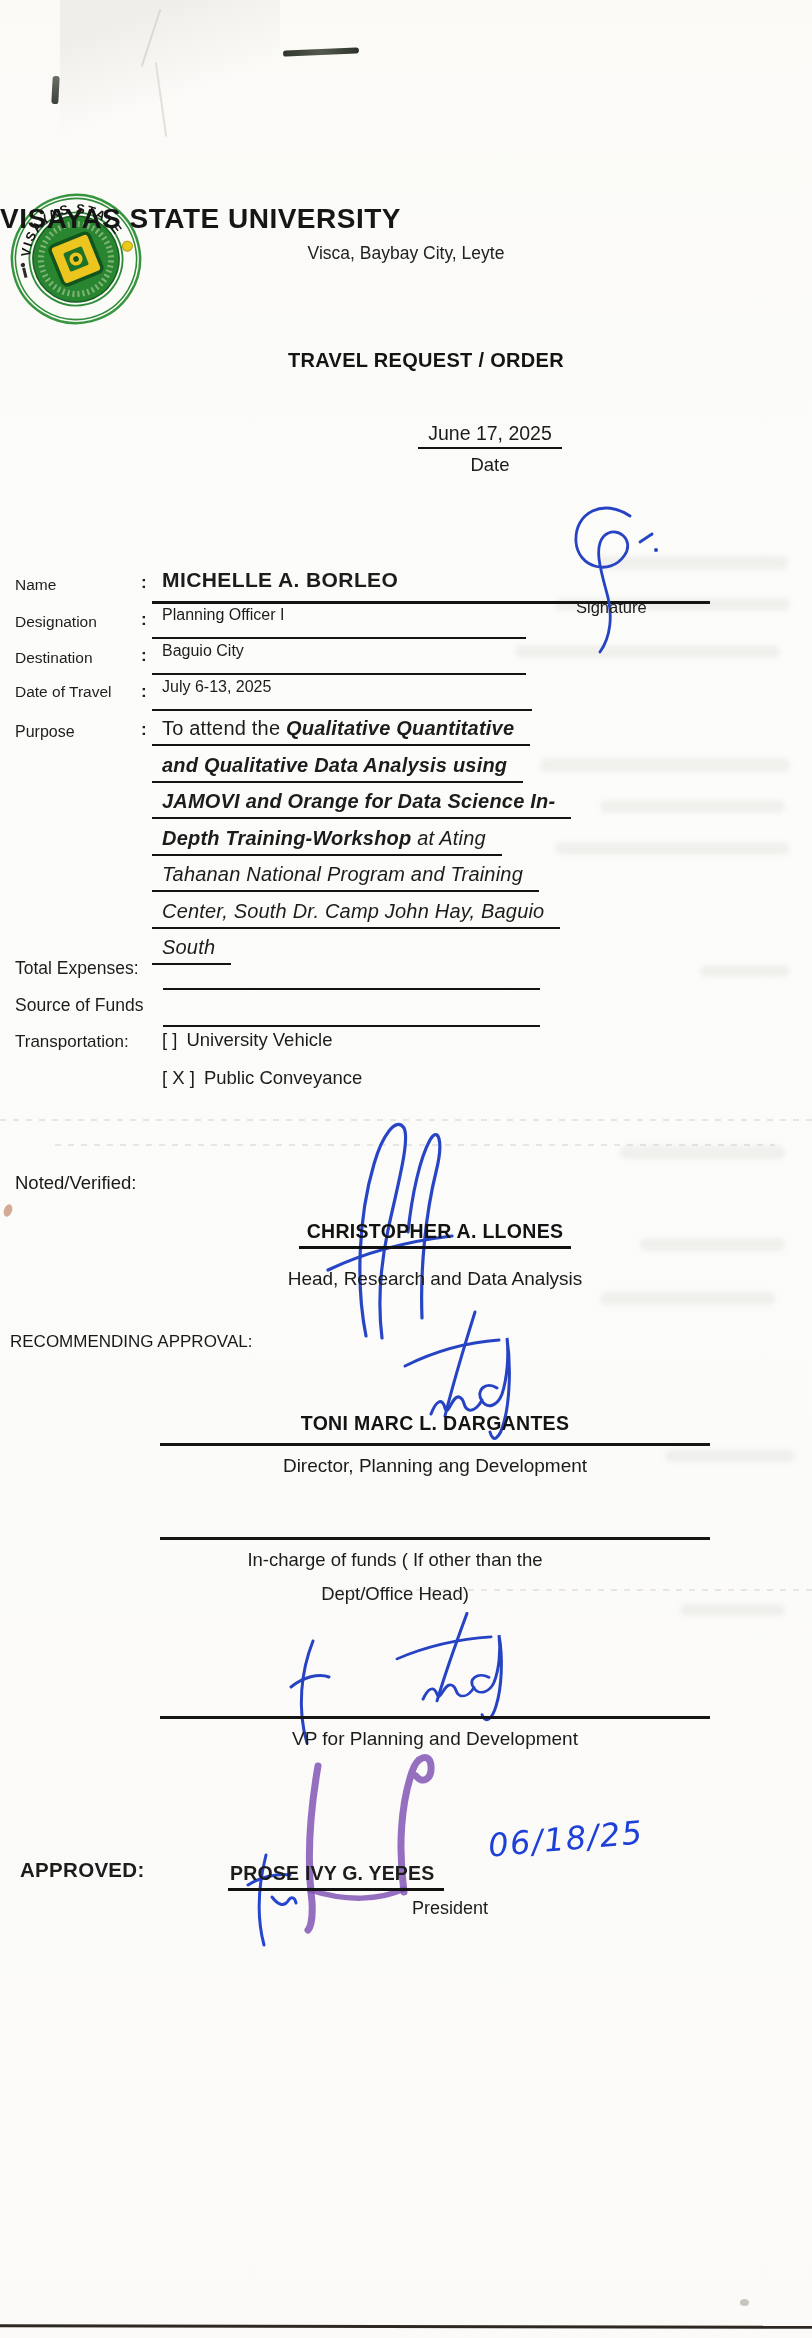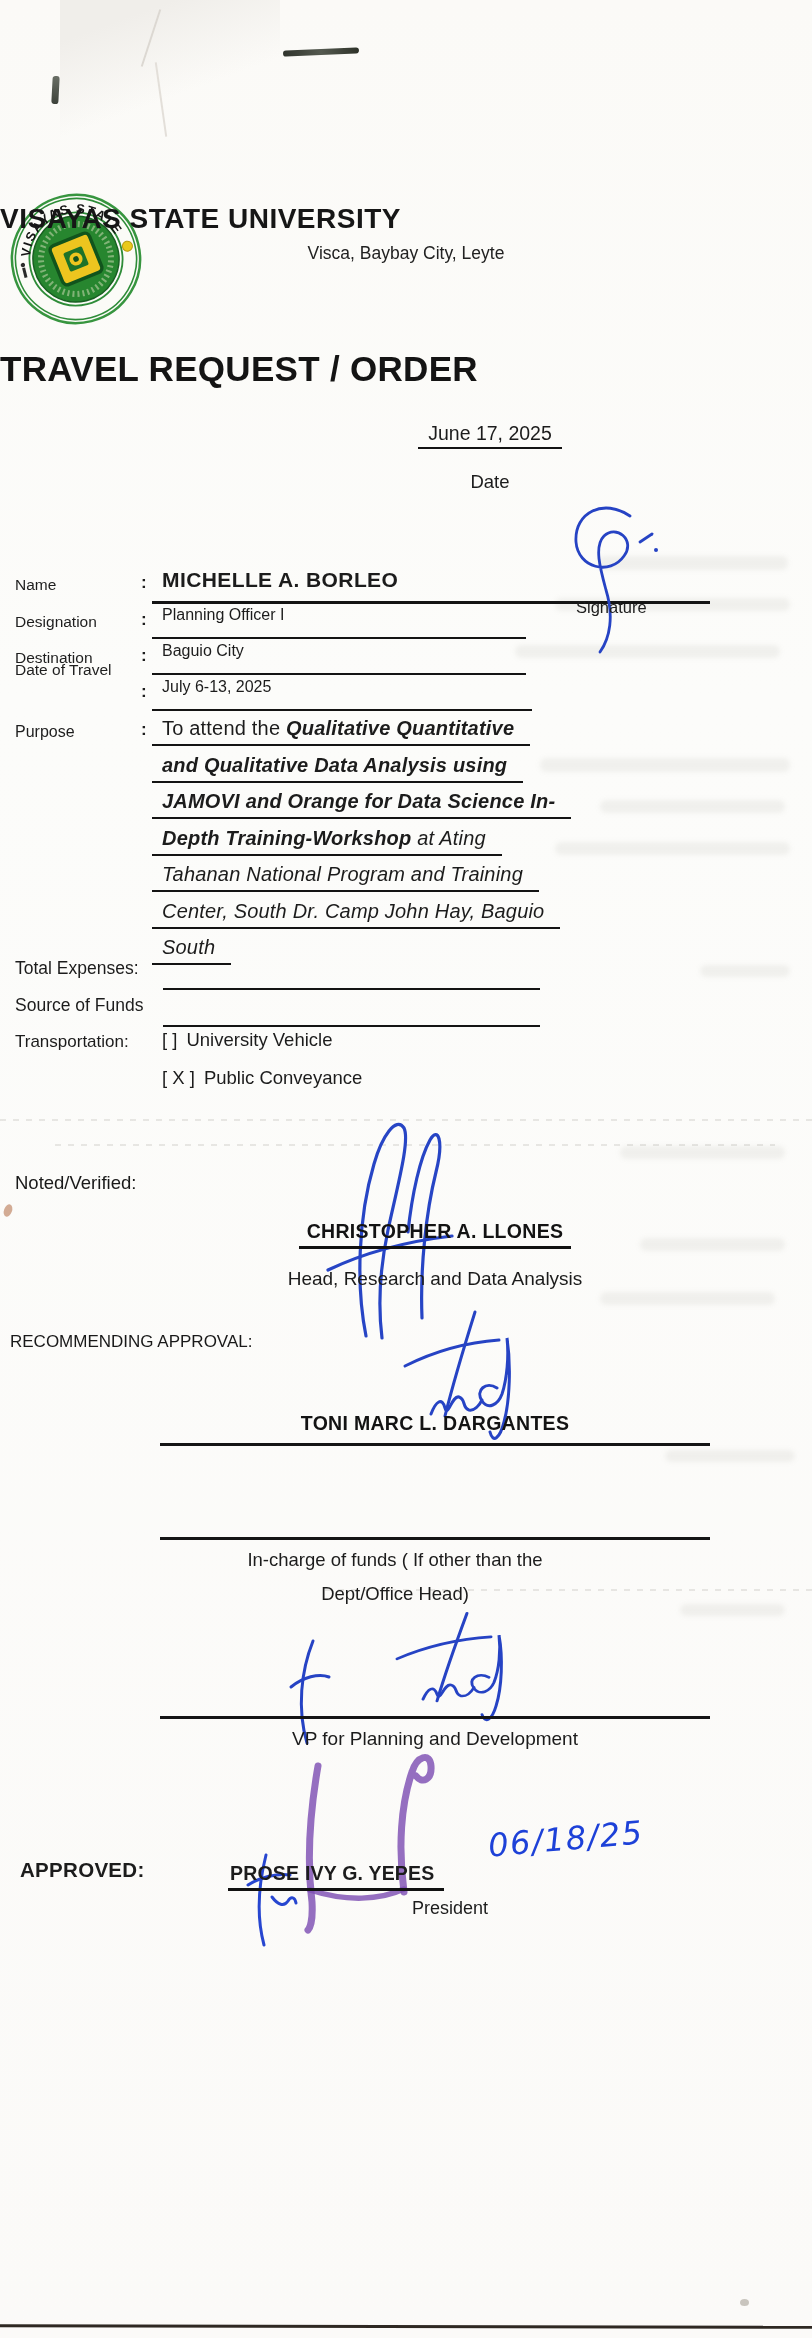--- a/index.html
+++ b/index.html
@@ -3,25 +3,25 @@
 <meta charset="utf-8">
 <style>
   html,body{margin:0;padding:0;background:#e8e8e8;}
   #page{position:relative;width:812px;height:2338px;overflow:hidden;
         background:linear-gradient(180deg,#fbfaf7 0%,#fcfcfa 30%,#fbfaf8 100%);
         font-family:"Liberation Sans",sans-serif;color:#1c1c1c;}
   .abs{position:absolute;}
   
   .uni-title{left:0;right:0;top:203px;font-size:28px;font-weight:bold;letter-spacing:.5px;color:#161616;}
   .uni-addr{left:0;right:0;top:243px;text-align:center;font-size:17.5px;color:#222;}
-  .form-title{left:0;right:0;top:349px;font-size:35px;font-weight:bold;letter-spacing:.3px;color:#141414;}
+  .form-title{left:0;right:0;top:349px;text-align:center;font-size:20px;font-weight:bold;letter-spacing:.3px;color:#141414;padding-left:40px;}
   
   .date-block{left:380px;top:422px;width:220px;text-align:center;}
   .date-value{display:inline-block;font-size:19.5px;border-bottom:2.5px solid #131313;padding:0 10px 2px 10px;}
-  .date-caption{margin-top:22px;font-size:18.5px;}
+  .date-caption{margin-top:5px;font-size:18.5px;}
   
   .flabel{left:15px;font-size:15.5px;color:#1e1e1e;}
   .fcolon{left:141px;font-size:17px;font-weight:bold;color:#1e1e1e;}
   .fval{left:152px;border-bottom:2.5px solid #141414;padding-left:10px;font-size:16px;}
   .fval.bold{font-weight:bold;font-size:21px;letter-spacing:.4px;border-bottom-width:3px;}
   .sig-caption{left:576px;top:598px;font-size:16.5px;color:#1d1d1d;}
   
   .purpose-lines{left:152px;top:712px;width:480px;}
   .pp-line{display:table;border-bottom:2.5px solid #141414;height:32px;line-height:32px;
            padding:0 16px 0 10px;margin-bottom:2.5px;font-size:20px;letter-spacing:.2px;white-space:nowrap;}
@@ -143,21 +143,21 @@
 
   <div class="abs flabel" style="top:613px;">Designation</div>
   <div class="abs fcolon" style="top:610px;">:</div>
   <div class="abs fval" style="top:606px;width:364px;height:31px;">Planning Officer I</div>
   <div class="abs sig-caption">Signature</div>
 
   <div class="abs flabel" style="top:649px;">Destination</div>
   <div class="abs fcolon" style="top:646px;">:</div>
   <div class="abs fval" style="top:642px;width:364px;height:31px;">Baguio City</div>
 
-  <div class="abs flabel" style="top:661px;text-align:right;">Date of Travel</div>
+  <div class="abs flabel" style="top:683px;text-align:right;">Date of Travel</div>
   <div class="abs fcolon" style="top:682px;">:</div>
   <div class="abs fval" style="top:678px;width:370px;height:31px;">July 6-13, 2025</div>
 
   <div class="abs flabel" style="top:723px;font-size:16px;">Purpose</div>
   <div class="abs fcolon" style="top:720px;">:</div>
   <div class="abs purpose-lines">
     <div class="pp-line">
         <span class="pp-pre">To attend the </span>
         <span class="pp-emph">Qualitative Quantitative</span>
         <span class="pp-post"></span>
@@ -225,20 +225,21 @@
       <path d="M52,128 C60,96 72,56 82,24"></path>
       <path d="M12,78 C44,62 78,54 106,52"></path>
       <path d="M38,126 c5,-13 11,-17 14,-6 c3,10 7,-13 14,-11 c7,2 3,11 10,13 c5,1 10,-4 13,-10"></path>
       <path d="M104,100 c-11,-7 -22,2 -15,13 c6,9 16,4 20,-7 c5,-15 7,-38 5,-56 c4,26 3,62 -3,84 c-4,16 -11,22 -14,10"></path>
     </g>
   </svg>
   <div class="abs center-block" style="top:1412px;">
     <span class="sig-name">TONI MARC L. DARGANTES</span>
   </div>
   <div class="abs hline" style="left:160px;top:1443px;width:550px;"></div>
+  <div class="abs center-block sig-title" style="top:1455px;">Director, Planning ang Development</div>
 
   <div class="abs hline" style="left:160px;top:1537px;width:550px;"></div>
   <div class="abs" style="left:120px;top:1549px;width:550px;text-align:center;font-size:18.5px;">In-charge of  funds ( If other than the</div>
   <div class="abs" style="left:120px;top:1583px;width:550px;text-align:center;font-size:18.5px;">Dept/Office Head)</div>
 
   <svg class="abs sig" style="left:385px;top:1593px;" width="115" height="135" viewBox="0 0 115 160" preserveAspectRatio="none">
     <g fill="none" stroke="#2643c4" stroke-width="3" stroke-linecap="round">
       <path d="M52,128 C60,96 72,56 82,24"></path>
       <path d="M12,78 C44,62 78,54 106,52"></path>
       <path d="M38,126 c5,-13 11,-17 14,-6 c3,10 7,-13 14,-11 c7,2 3,11 10,13 c5,1 10,-4 13,-10"></path>

